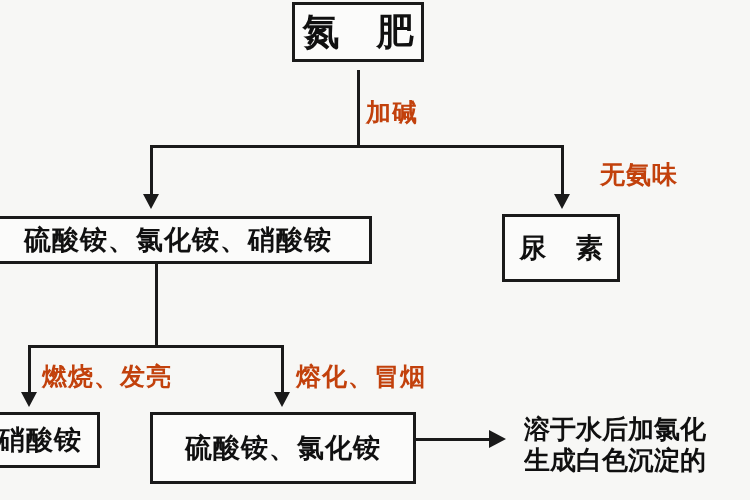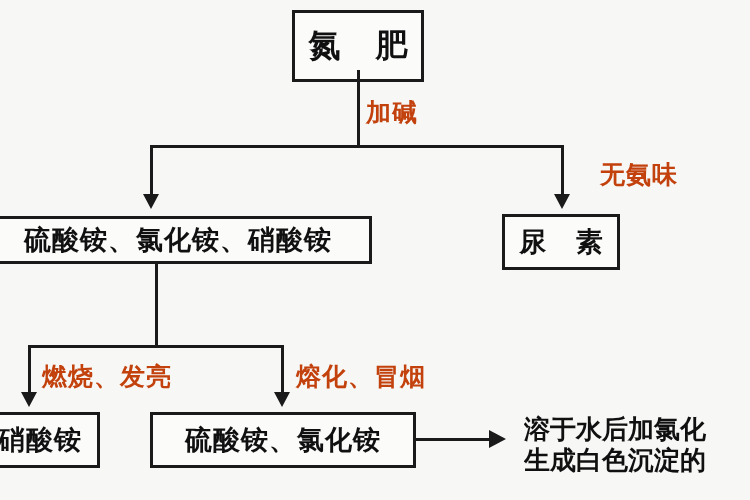--- a/index.html
+++ b/index.html
@@ -24,37 +24,37 @@
     background: #fbfbfa;
     display: flex;
     align-items: center;
     justify-content: center;
     white-space: nowrap;
     letter-spacing: 1px;
     font-weight: 700;
     color: #101010;
   }
   #node-root {
-    left: 292px; top: 10px; width: 132px; height: 72px;
-    font-size: 32px; letter-spacing: 12px; text-indent: 12px;
+    left: 292px; top: 2px; width: 132px; height: 60px;
+    font-size: 37px; letter-spacing: 12px; text-indent: 12px;
   }
   #node-ammonium-group {
     left: -16px; top: 216px; width: 388px; height: 48px;
     font-size: 27px; letter-spacing: 1px;
   }
   #node-urea {
-    left: 502px; top: 214px; width: 118px; height: 56px;
+    left: 502px; top: 214px; width: 118px; height: 68px;
     font-size: 27px; letter-spacing: 10px; text-indent: 10px;
   }
   #node-nitrate {
     left: -20px; top: 412px; width: 120px; height: 56px;
     font-size: 27px; letter-spacing: 1px;
   }
   #node-sulfate-chloride {
-    left: 150px; top: 412px; width: 266px; height: 56px;
+    left: 150px; top: 412px; width: 266px; height: 72px;
     font-size: 27px; letter-spacing: 1px;
   }
   
   .vline {
     position: absolute;
     width: 3px;
     background: #1a1a1a;
   }
   .hline {
     position: absolute;

